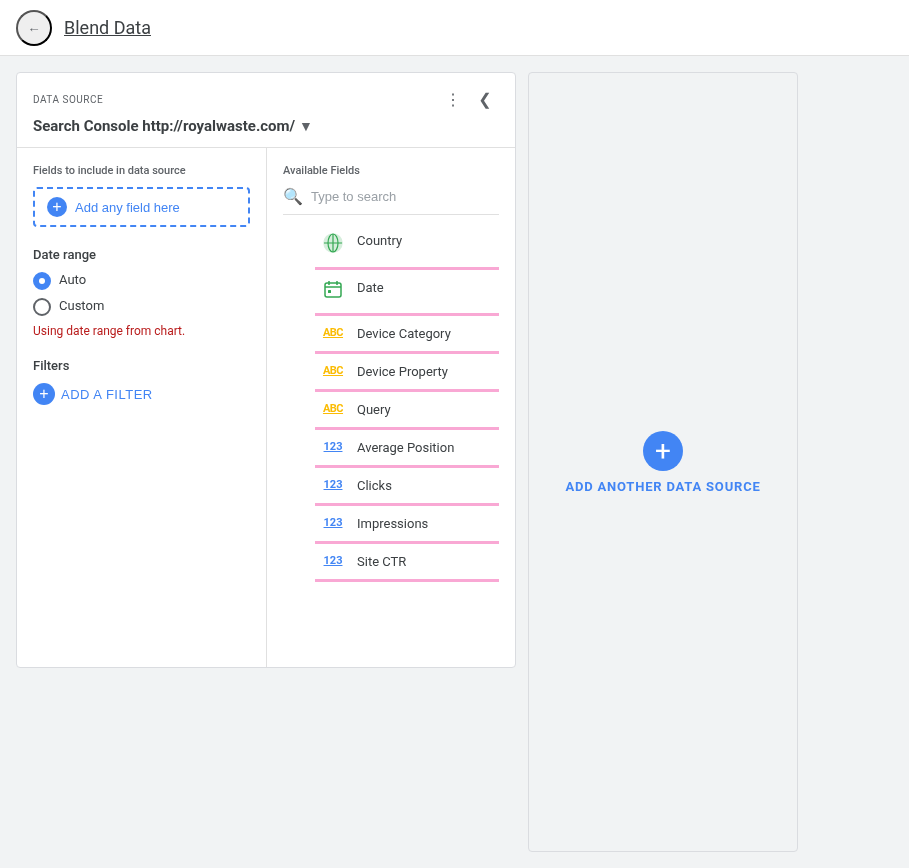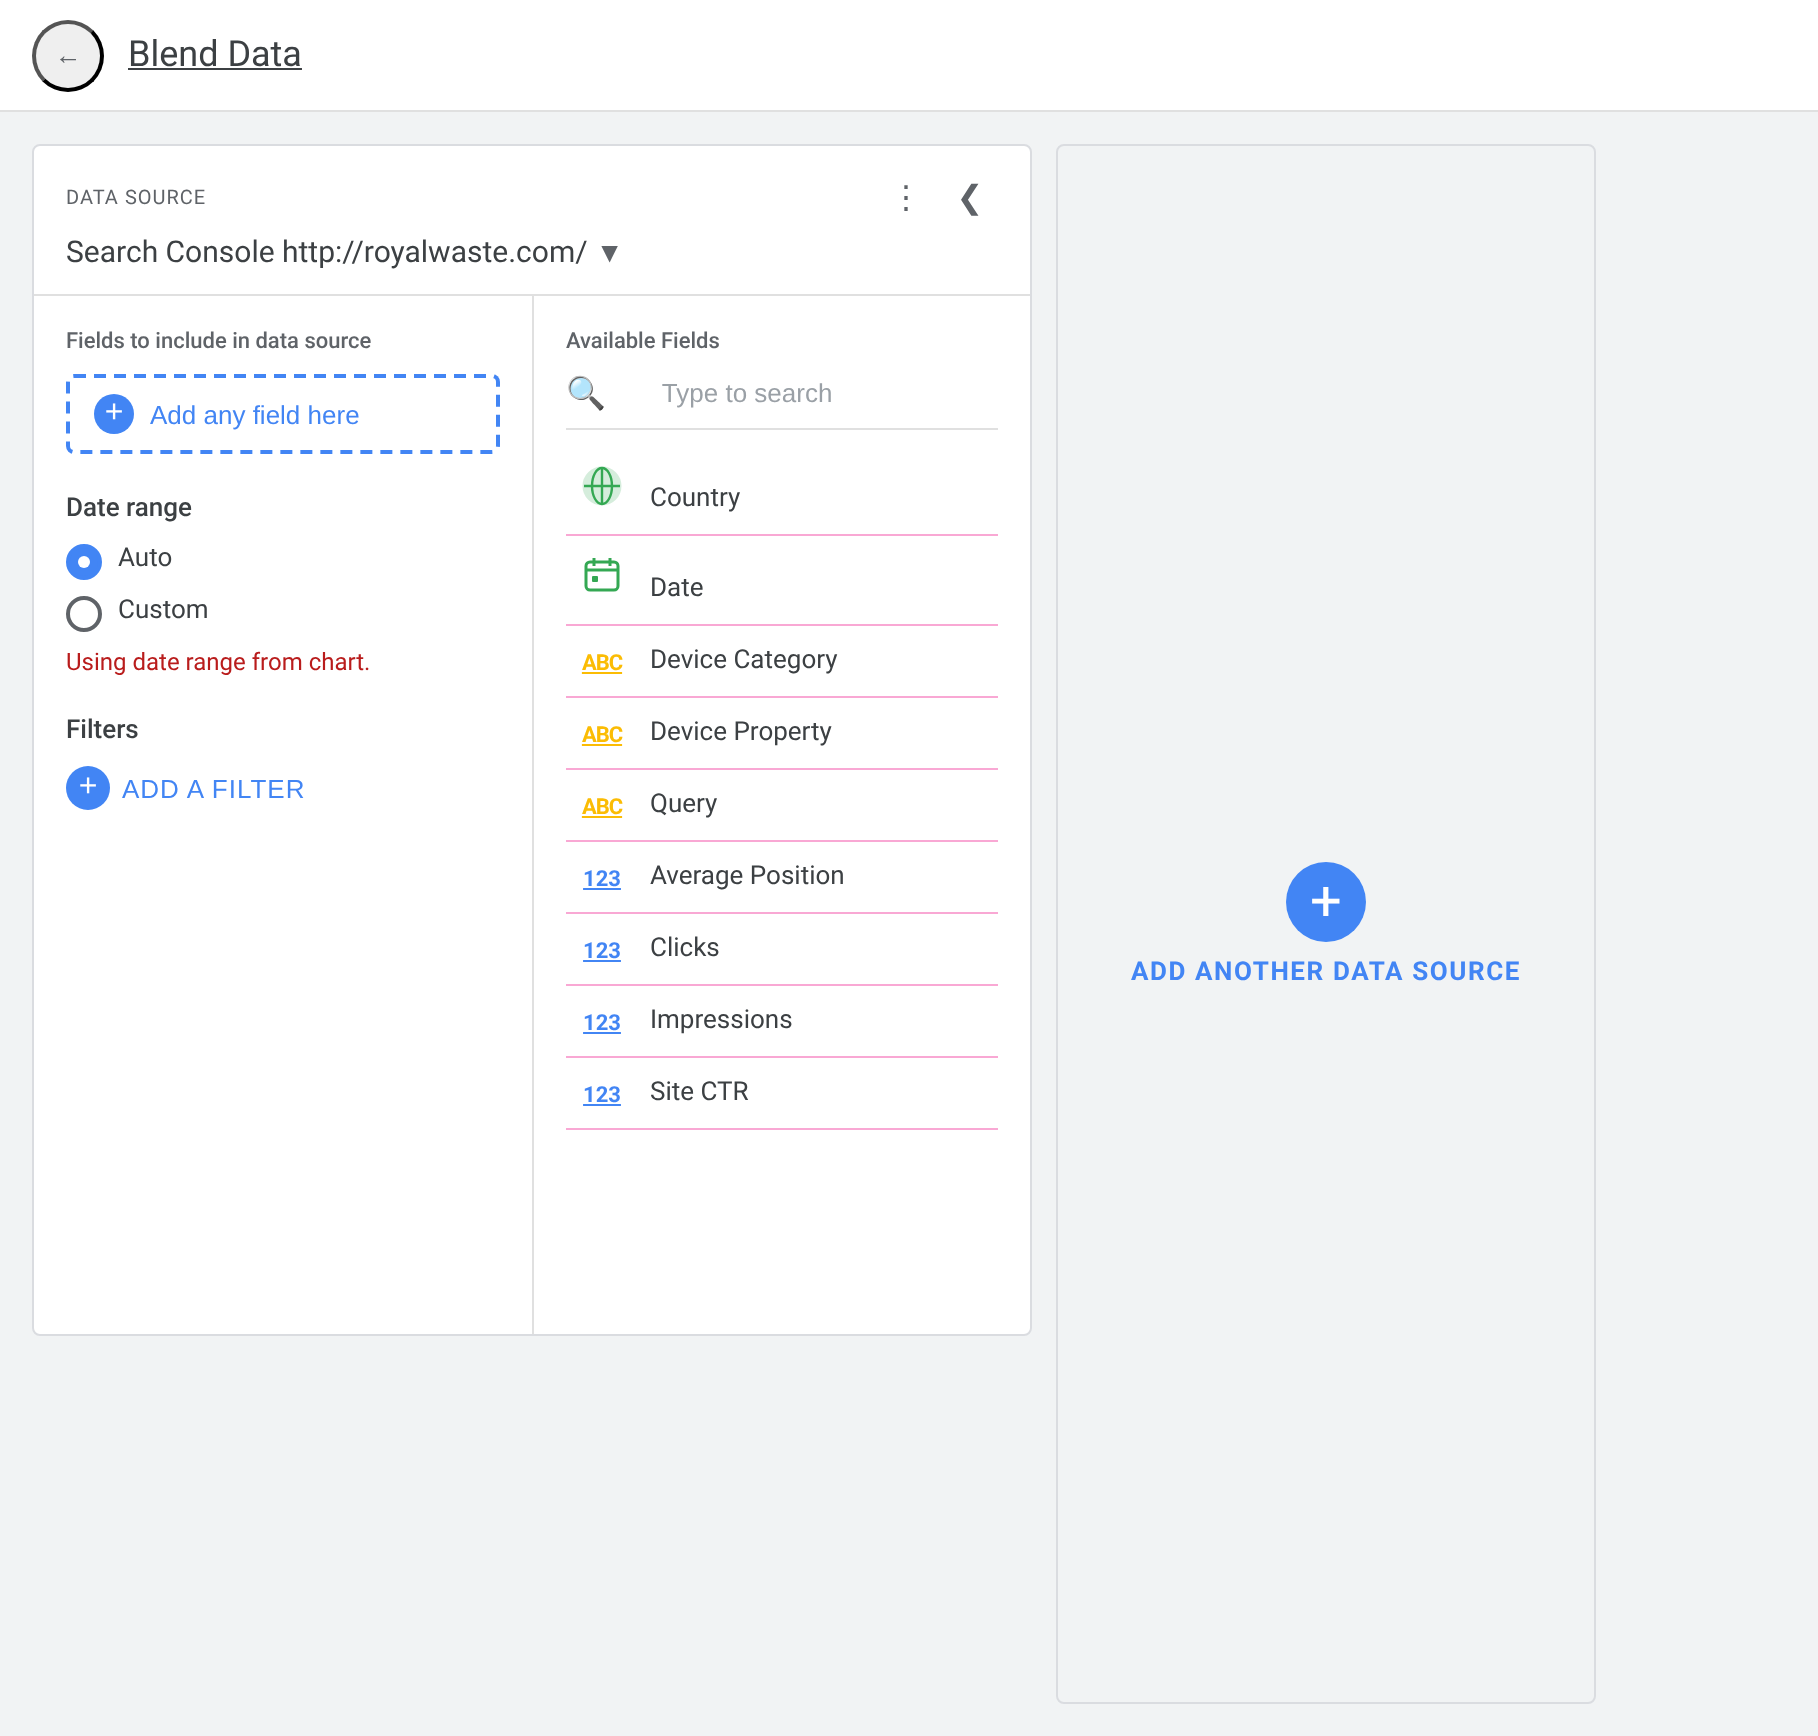--- a/index.html
+++ b/index.html
@@ -96,21 +96,21 @@
     .datasource-selector {
       display: flex;
       align-items: center;
       gap: 4px;
       padding-bottom: 12px;
       cursor: pointer;
     }
     .datasource-name {
       font-size: 15px;
       color: #3c4043;
-      font-weight: 400;
+      font-weight: 700;
     }
     .dropdown-arrow {
       color: #5f6368;
       font-size: 14px;
     }
 
     
     .card-body {
       display: flex;
       flex: 1;
@@ -285,34 +285,34 @@
       font-size: 16px;
       flex-shrink: 0;
     }
     .search-input {
       border: none;
       outline: none;
       font-size: 13px;
       color: #3c4043;
       width: 100%;
       background: transparent;
-      margin-left: 20px;
     }
     .search-input::placeholder { color: #9aa0a6; }
 
     .field-list {
       list-style: none;
     }
     .field-item {
       display: flex;
-      align-items: flex-end;
+      align-items: flex-start;
       gap: 10px;
       padding: 10px 4px;
       cursor: pointer;
-      border-bottom: 1px solid #f9a8d4;
+      border-bottom: 3px solid #f9a8d4;
+      margin-left: 32px;
     }
     .field-type-icon {
       font-size: 10px;
       font-weight: 700;
       width: 28px;
       text-align: center;
       flex-shrink: 0;
       text-decoration: underline;
     }
     .field-type-icon.geo { color: #34a853; font-size: 16px; }

